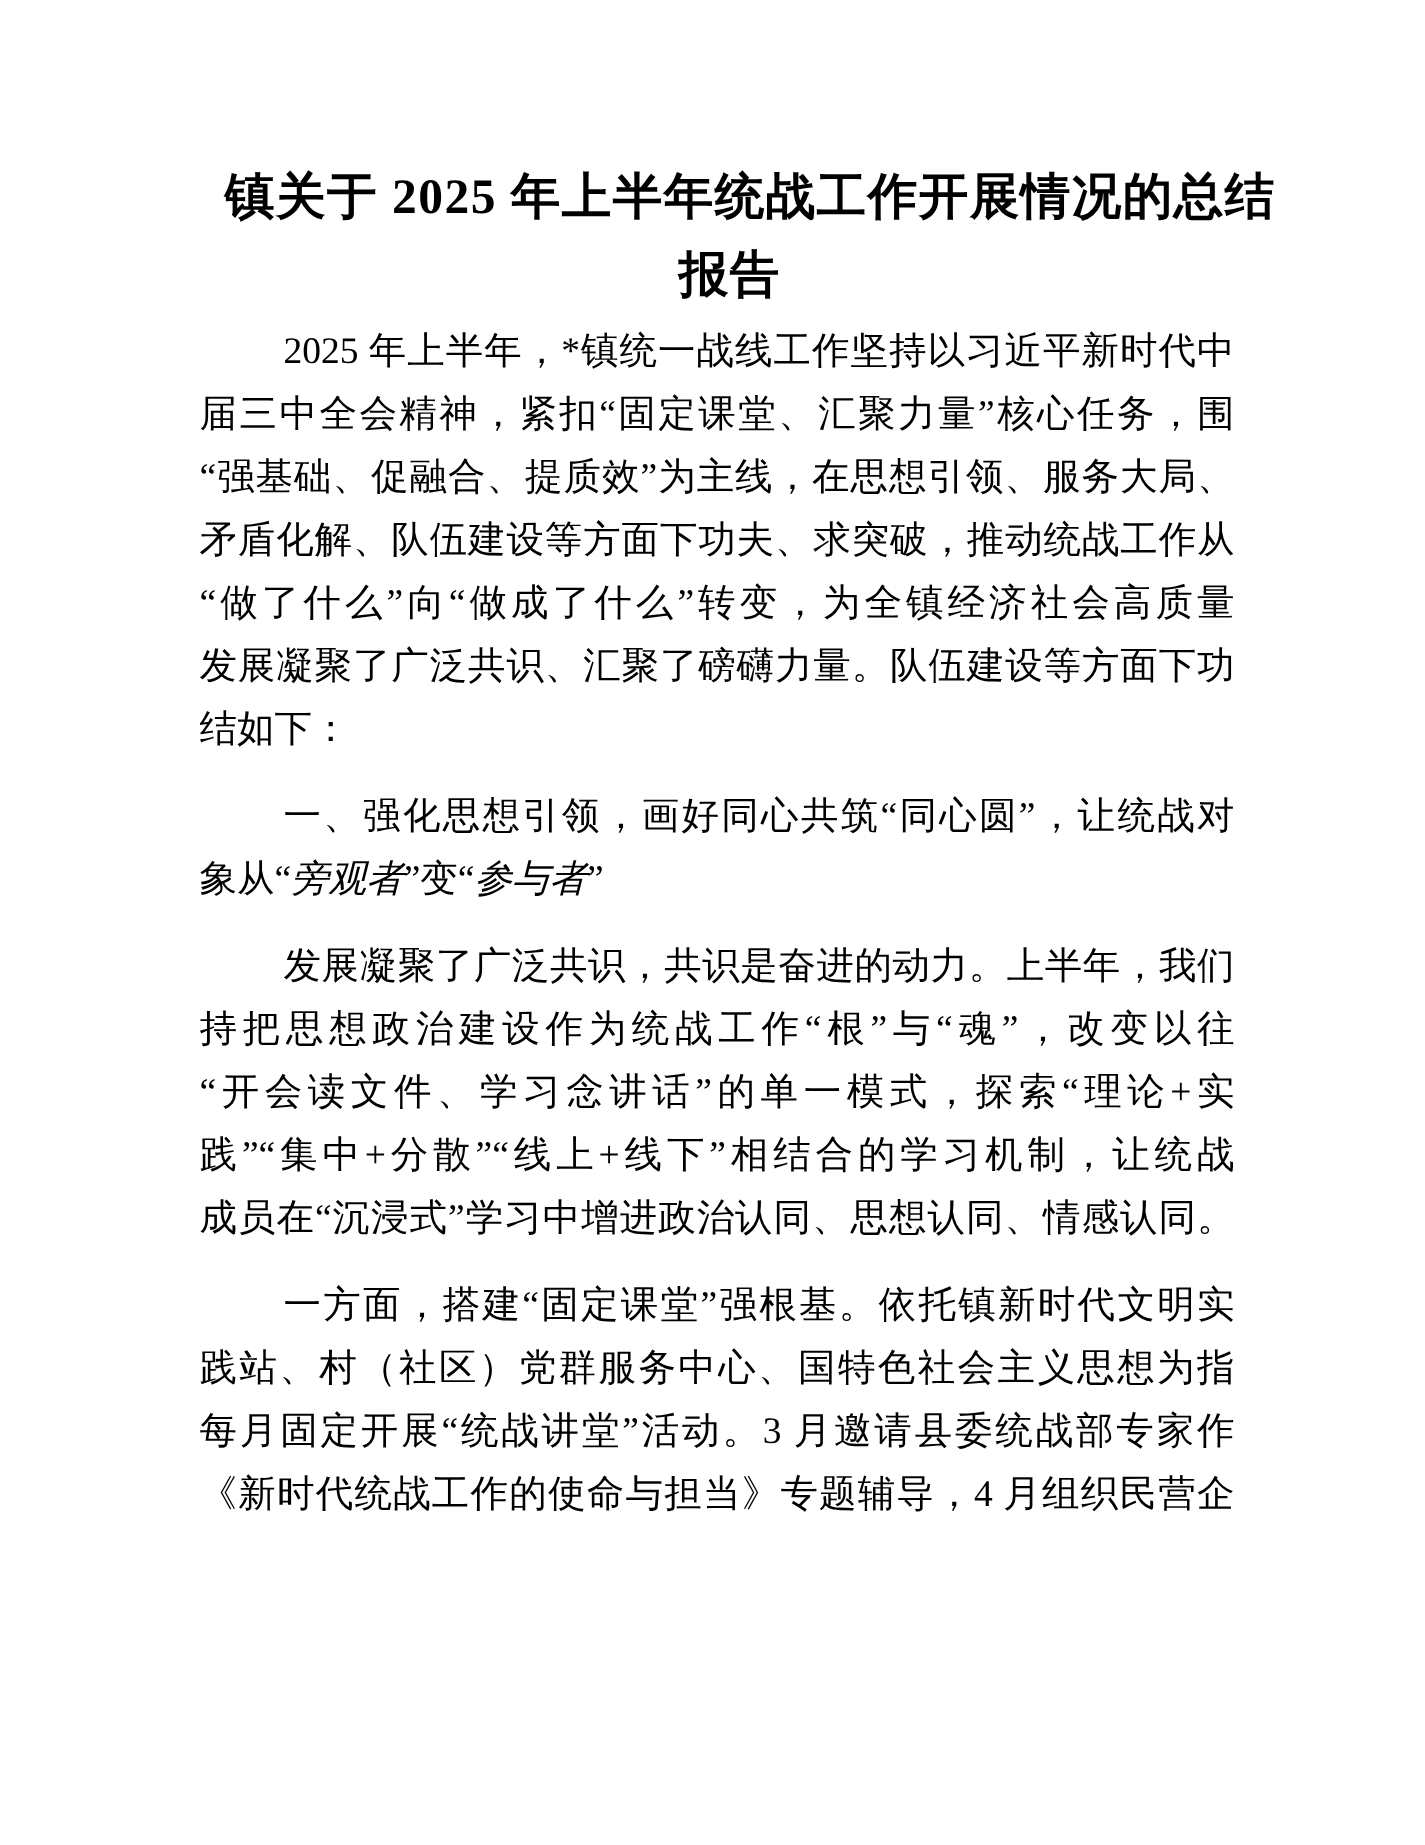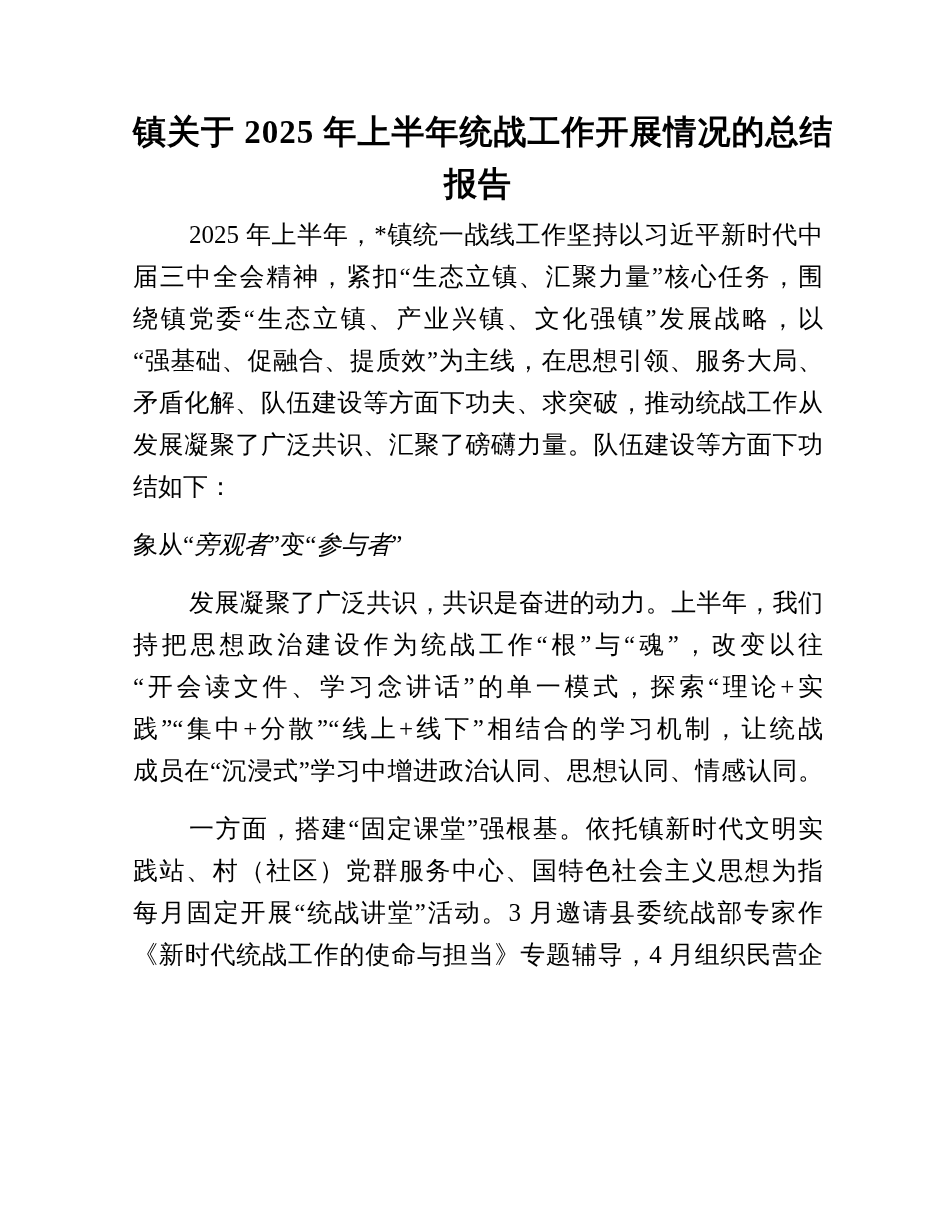--- a/index.html
+++ b/index.html
@@ -16,21 +16,21 @@
     background: #ffffff;
     overflow: hidden;
   }
   .page-content {
     position: absolute;
     top: 106px;
     left: 133px;
     width: 690px;
   }
   .doc-title {
-    margin: 0 0 4px 0;
+    margin: 0 0 4px 17px;
     font-size: 33px;
     font-weight: 700;
     line-height: 52px;
     text-align: center;
     letter-spacing: 1px;
   }
   .title-line { white-space: nowrap; }
   .block {
     margin: 16px 0 0 0;
     font-size: 25px;
@@ -56,28 +56,29 @@
 
 <div class="viewport">
   <div class="page-content">
     <h1 class="doc-title">
       <div class="title-line">镇关于 2025 年上半年统战工作开展情况的总结</div>
       <div class="title-line">报告</div>
     </h1>
     <div>
         <div class="block paragraph">
           <div class="line indent">2025 年上半年，*镇统一战线工作坚持以习近平新时代中</div>
-          <div class="line">届三中全会精神，紧扣“生态立镇、汇聚力量”核心任务，围</div>
-          <div class="line">绕镇党委“生态立镇、产业兴镇、文化强镇”发展战略，以</div>
+          <div class="line">届三中全会精神，紧扣“固定课堂、汇聚力量”核心任务，围</div>
           <div class="line">“强基础、促融合、提质效”为主线，在思想引领、服务大局、</div>
           <div class="line">矛盾化解、队伍建设等方面下功夫、求突破，推动统战工作从</div>
+          <div class="line">“做了什么”向“做成了什么”转变，为全镇经济社会高质量</div>
           <div class="line">发展凝聚了广泛共识、汇聚了磅礴力量。队伍建设等方面下功夫</div>
           <div class="line no-stretch">结如下：</div>
         </div>
         <div class="block heading">
+          <div class="line indent">一、强化思想引领，画好同心共筑“同心圆”，让统战对</div>
           <div class="line no-stretch"><span class="">象从“</span><span class="em">旁观者</span><span class="">”变“</span><span class="em">参与者</span><span class="">”</span></div>
         </div>
         <div class="block paragraph">
           <div class="line indent">发展凝聚了广泛共识，共识是奋进的动力。上半年，我们坚</div>
           <div class="line">持把思想政治建设作为统战工作“根”与“魂”，改变以往</div>
           <div class="line">“开会读文件、学习念讲话”的单一模式，探索“理论+实</div>
           <div class="line">践”“集中+分散”“线上+线下”相结合的学习机制，让统战</div>
           <div class="line">成员在“沉浸式”学习中增进政治认同、思想认同、情感认同。</div>
         </div>
         <div class="block paragraph">

